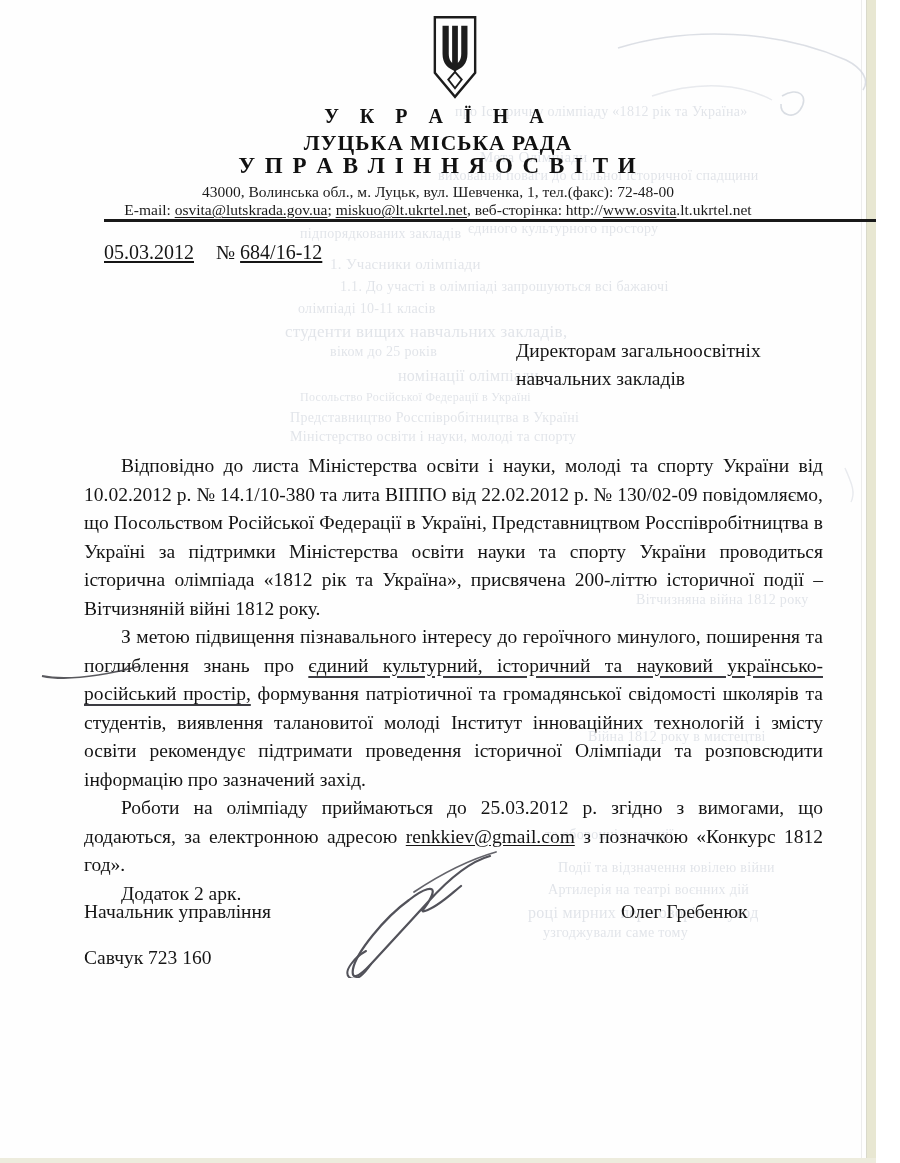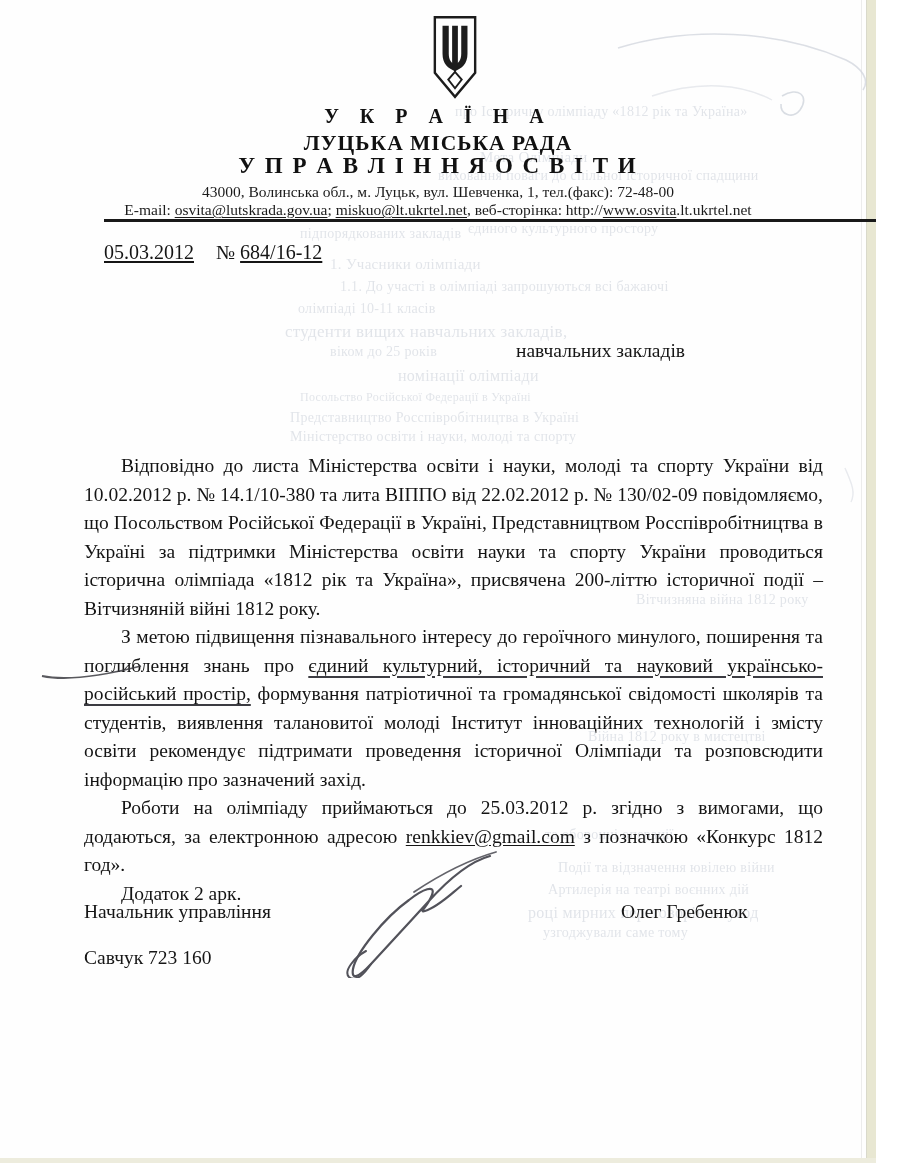--- a/index.html
+++ b/index.html
@@ -101,20 +101,21 @@
     <div class="h-center country">У К Р А Ї Н А</div>
     <div class="h-center council">ЛУЦЬКА МІСЬКА РАДА</div>
     <div class="h-center department">У П Р А В Л І Н Н Я   О С В І Т И</div>
     <div class="addr">43000, Волинська обл., м. Луцьк, вул. Шевченка, 1, тел.(факс): 72-48-00</div>
     <div class="mailline"><span>E-mail: </span><span class="u">osvita@lutskrada.gov.ua</span><span>; </span><span class="u">miskuo@lt.ukrtel.net</span><span>, веб-сторінка: http://</span><span class="u">www.osvita</span><span>.lt.ukrtel.net</span></div>
     <div class="rule"></div>
 
     <div class="refline"><span class="u">05.03.2012</span><span class="num-sign">№ </span><span class="u">684/16-12</span></div>
 
     <div class="recipient">
+      <div>Директорам загальноосвітніх</div>
       <div>навчальних закладів</div>
     </div>
 
     <div class="body-text">
       <p>Відповідно до листа Міністерства освіти і науки, молоді та спорту України від 10.02.2012 р. № 14.1/10-380 та лита ВІППО від 22.02.2012 р. № 130/02-09 повідомляємо, що Посольством Російської Федерації в Україні, Представництвом Росспівробітництва в Україні за підтримки Міністерства освіти науки та спорту України проводиться історична олімпіада «1812 рік та Україна», присвячена 200-літтю історичної події – Вітчизняній війні 1812 року.</p>
       <p><span>З метою підвищення пізнавального інтересу до героїчного минулого, поширення та поглиблення знань про </span><span class="pen-underline">єдиний культурний, історичний та науковий українсько-російський простір,</span><span> формування патріотичної та громадянської свідомості школярів та студентів, виявлення талановитої молоді Інститут інноваційних технологій і змісту освіти рекомендує підтримати проведення історичної  Олімпіади та розповсюдити   інформацію про зазначений захід.</span></p>
       <p><span>Роботи на олімпіаду приймаються до 25.03.2012 р. згідно з вимогами,  що додаються, за електронною адресою </span><span class="u">renkkiev@gmail.com</span><span> з позначкою «Конкурс 1812 год».</span></p>
       <p>Додаток 2 арк.</p>
     </div>
 

